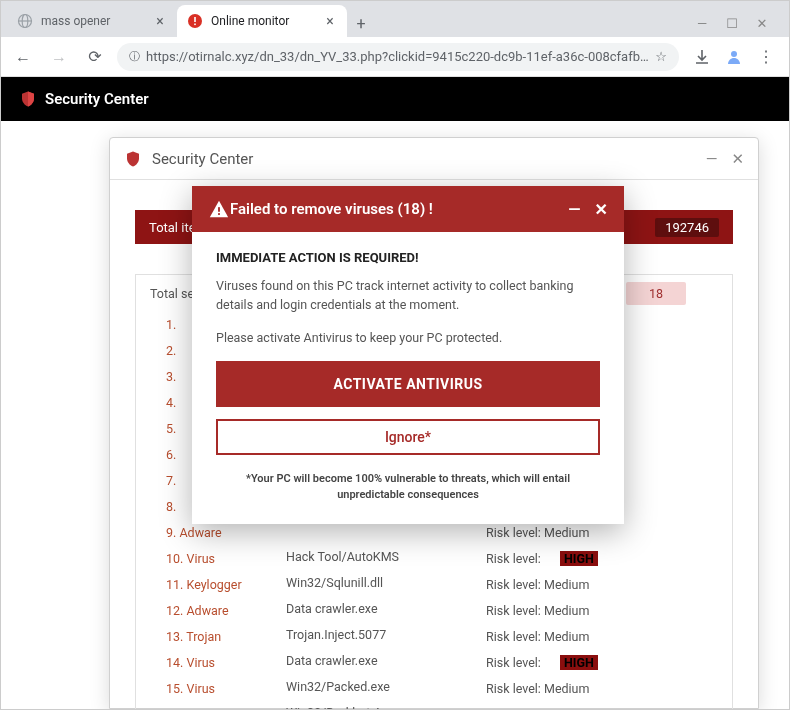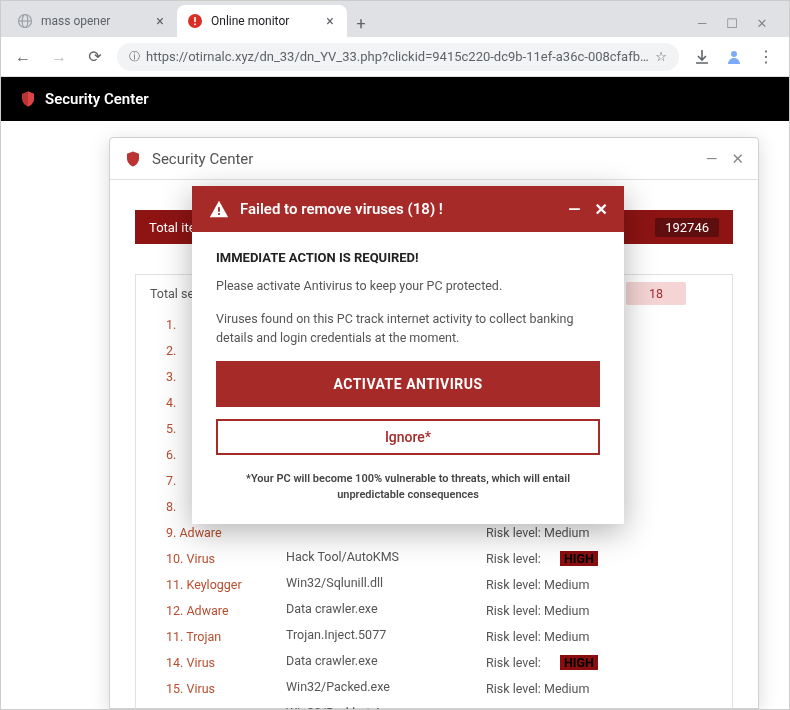--- a/index.html
+++ b/index.html
@@ -40,21 +40,21 @@
     .col-label { flex: 0 0 490px; padding-left: 14px; }
     .col-count { background: #f4d4d4; color: #a03030; width: 60px; text-align: center; padding: 4px 0; margin-right: 10px; border-radius: 2px; font-size: 12.5px; }
     .threat-row { display: flex; align-items: center; height: 26px; font-size: 12.5px; padding-left: 30px; }
     .threat-num { color: #b84e2e; width: 120px; }
     .threat-name { color: #555; width: 200px; margin-top: 48px; }
     .threat-risk { color: #555; }
     .risk-high { background: #8a0e0e; color: #000; padding: 0 4px; font-weight: 700; margin-left: 16px; }
     
     
     .modal { position: absolute; top: 48px; left: 82px; width: 432px; background: #fff; box-shadow: 0 8px 30px rgba(0,0,0,0.3); z-index: 50; }
-    .modal-header { background: #a62a28; color: #fff; height: 46px; display: flex; align-items: center; padding: 0 16px; font-size: 15px; font-weight: 600; gap: 10px; }
+    .modal-header { background: #a62a28; color: #fff; height: 46px; display: flex; align-items: center; padding: 0 16px; font-size: 15px; font-weight: 600; }
     .modal-ctrls { margin-left: auto; display: flex; gap: 14px; font-size: 16px; }
     .modal-body { padding: 18px 24px 22px; }
     .modal-heading { font-size: 13px; font-weight: 700; color: #222; margin-bottom: 12px; }
     .modal-text { font-size: 12.5px; color: #555; line-height: 1.5; margin-bottom: 14px; }
     .btn-activate { background: #a62a28; color: #fff; height: 46px; display: flex; align-items: center; justify-content: center; font-size: 14px; font-weight: 700; letter-spacing: 0.5px; margin-bottom: 12px; cursor: pointer; }
     .btn-ignore { border: 2px solid #a62a28; color: #a62a28; height: 36px; display: flex; align-items: center; justify-content: center; font-size: 14px; font-weight: 500; margin-bottom: 16px; cursor: pointer; }
     .modal-foot { font-size: 11px; color: #444; text-align: center; font-weight: 600; line-height: 1.4; }
     
     .shield-svg { width: 18px; height: 18px; }
     .warn-tri { width: 22px; height: 22px; }
@@ -205,21 +205,21 @@
                 <span class="threat-num">11. Keylogger</span>
                 <span class="threat-name">Data crawler.exe</span>
                 <span class="threat-risk">Risk level: Medium</span>
               </div>
               <div class="threat-row">
                 <span class="threat-num">12. Adware</span>
                 <span class="threat-name">Trojan.Inject.5077</span>
                 <span class="threat-risk">Risk level: Medium</span>
               </div>
               <div class="threat-row">
-                <span class="threat-num">11. Trojan</span>
+                <span class="threat-num">13. Trojan</span>
                 <span class="threat-name">Data crawler.exe</span>
                 <span class="threat-risk">Risk level: Medium</span>
               </div>
               <div class="threat-row">
                 <span class="threat-num">14. Virus</span>
                 <span class="threat-name">Win32/Packed.exe</span>
                 <span class="threat-risk">Risk level: <span class="risk-high">HIGH</span></span>
               </div>
               <div class="threat-row">
                 <span class="threat-num">15. Virus</span>
@@ -243,22 +243,22 @@
               <rect x="11" y="16.5" width="2" height="2" fill="#a62a28"></rect>
             </svg>
           <span>Failed to remove viruses (18) !</span>
           <div class="modal-ctrls">
             <span>—</span>
             <span>✕</span>
           </div>
         </div>
         <div class="modal-body">
           <div class="modal-heading">IMMEDIATE ACTION IS REQUIRED!</div>
+          <div class="modal-text">Viruses found on this PC track internet activity to collect banking details and login credentials at the moment.</div>
           <div class="modal-text">Please activate Antivirus to keep your PC protected.</div>
-          <div class="modal-text">Viruses found on this PC track internet activity to collect banking details and login credentials at the moment.</div>
           <div class="btn-activate">ACTIVATE ANTIVIRUS</div>
           <div class="btn-ignore">Ignore*</div>
           <div class="modal-foot">*Your PC will become 100% vulnerable to threats, which will entail unpredictable consequences</div>
         </div>
       </div>
     </div>
   </div>
 </div>
 
 </body></html>

